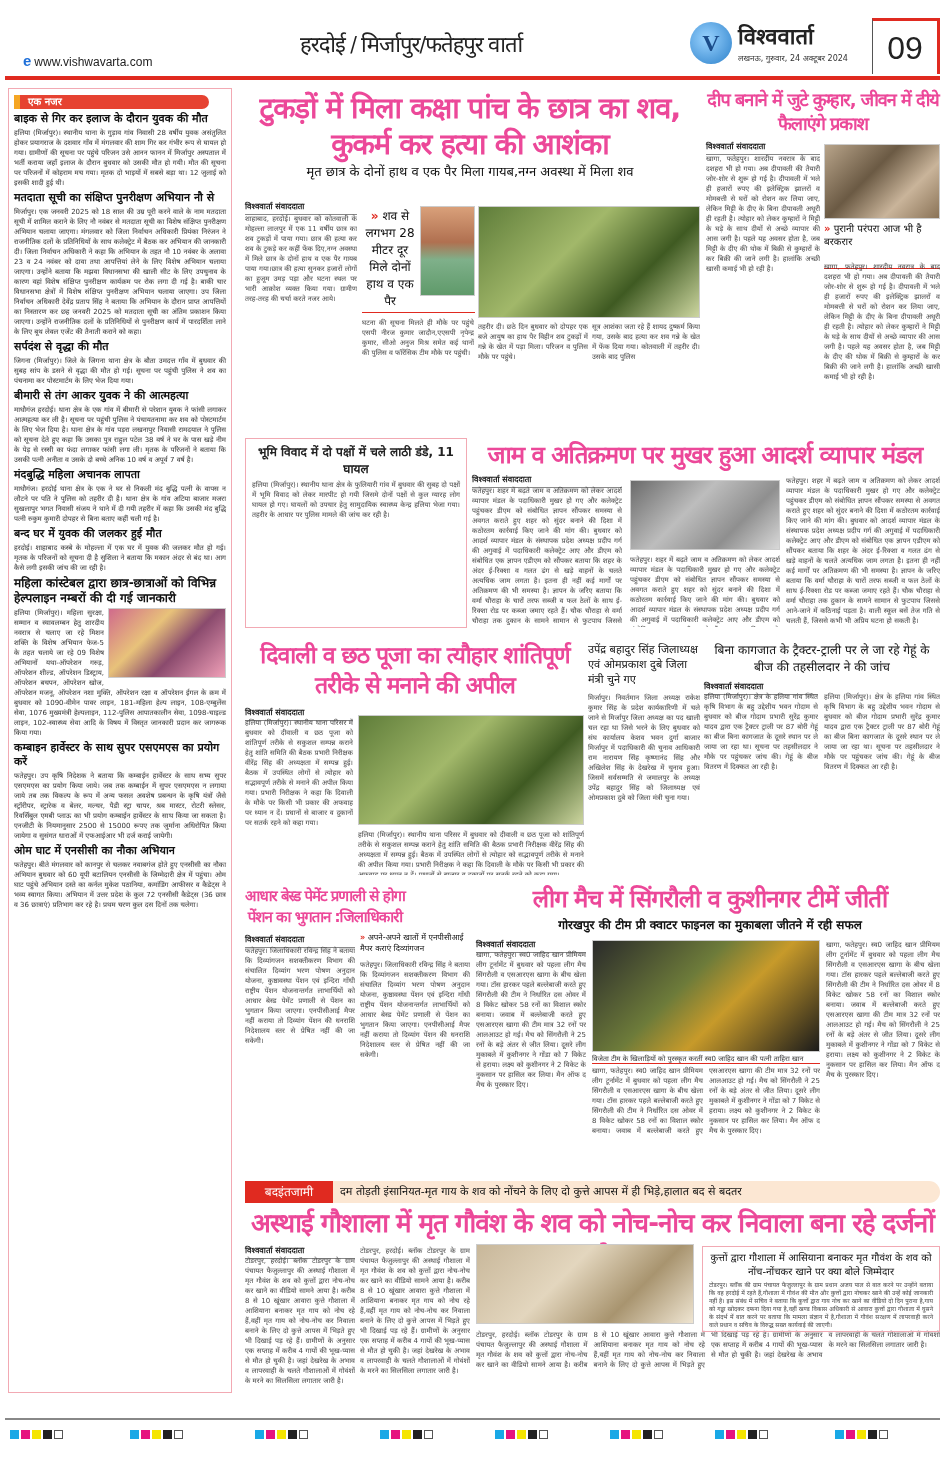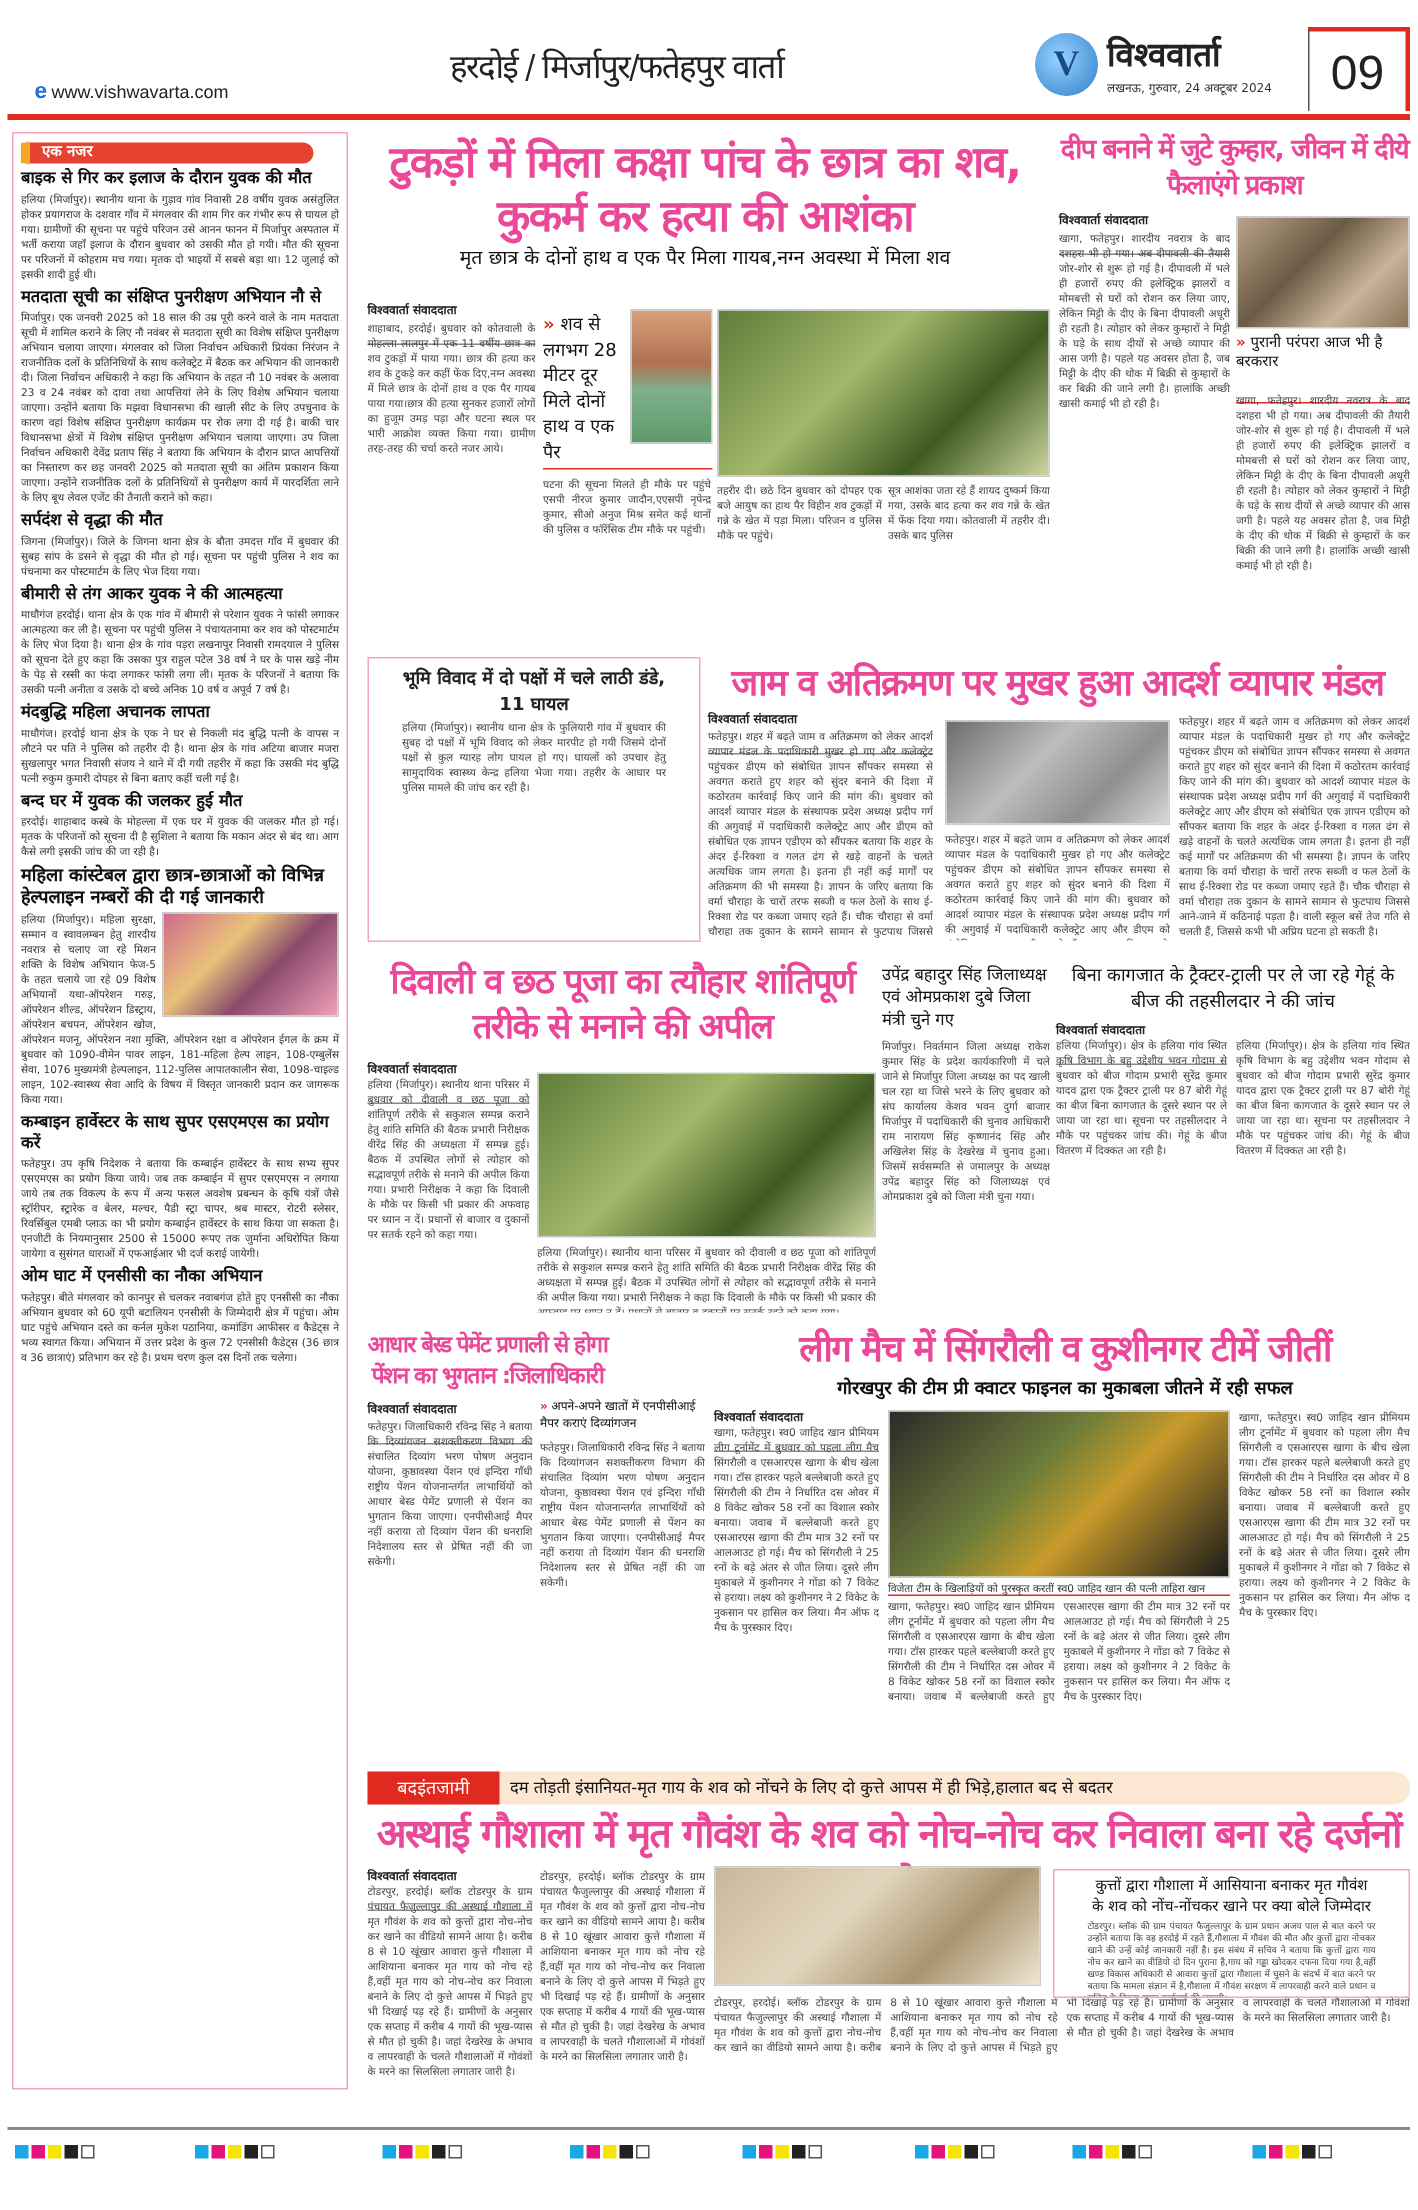--- a/index.html
+++ b/index.html
@@ -17,26 +17,26 @@
 .tag{background:#e64231;color:#fff;font-weight:bold;font-size:10px;padding:2px 8px;border-radius:0 10px 10px 0;border-left:6px solid #f5a623;display:inline-block;width:195px}
 .lh{font-weight:bold;font-size:11px;line-height:14px;margin:3px 0 2px;color:#111}
 .lp{color:#333;text-align:justify;margin-bottom:2px}
 .photo{background:linear-gradient(135deg,#b8a48a,#6b5a44 40%,#c9b49a 70%,#8a7357);border:1px solid #ccc}
 .photo.green{background:linear-gradient(135deg,#5f7d3a,#a2b86a 40%,#3f5a22 70%,#cdd6a0)}
 .photo.crowd{background:linear-gradient(135deg,#d06a8c,#e8c27a 35%,#8a4a6d 60%,#f0a0b8)}
 .photo.grey{background:linear-gradient(135deg,#6b6b6b,#bdbdbd 40%,#8f8f8f 70%,#d9d9d9)}
 .photo.dark{background:linear-gradient(135deg,#2a2a2a,#6d7b3a 40%,#c79a2a 60%,#1b1b1b)}
 .photo.sand{background:linear-gradient(135deg,#c8b79a,#e3d6be 40%,#a8946f 70%,#efe5d2)}
 .big-head{font-weight:bold;color:#ec4899;text-align:center;letter-spacing:-1px}
-.byline{font-size:8px;font-weight:bold;border-bottom:1px solid #888;padding-bottom:18px;margin-bottom:2px}
+.byline{font-size:8px;font-weight:bold;border-bottom:1px solid #888;padding-bottom:3px;margin-bottom:2px}
 .txt{font-size:7px;line-height:10px;color:#444;text-align:justify}
-.quote{font-size:12px;line-height:17px;color:#111}
+.quote{font-size:12px;line-height:17px;text-align:center;color:#111}
 .quote .chev{color:#e02a20;font-weight:bold}
 .caption{font-size:7px;color:#333;border-bottom:1px solid #e02a20}
-.boxed{border:1px solid #f2a9b3;padding:4px 22px}
+.boxed{border:1px solid #f2a9b3;padding:4px 6px}
 .band{left:245px;top:1181px;width:695px;height:22px;background:#fce7d3;border-radius:0 11px 11px 0}
 .band-tag{left:245px;top:1181px;width:88px;height:22px;background:#e02a20;color:#fff;font-size:12px;line-height:22px;text-align:center}
 .band-txt{left:340px;top:1181px;font-size:11px;line-height:22px;color:#111}
 .regbar{left:5px;top:1418px;width:935px;height:2px;background:#888}
 .reg{top:1430px;display:flex;gap:2px}
 .reg span{width:9px;height:9px;display:inline-block}
 .c{background:#19a8e6}.m{background:#e6137f}.y{background:#f5e500}.k{background:#222}.g{border:1px solid #555;background:#fff}
 </style>
 </head>
 <body>

